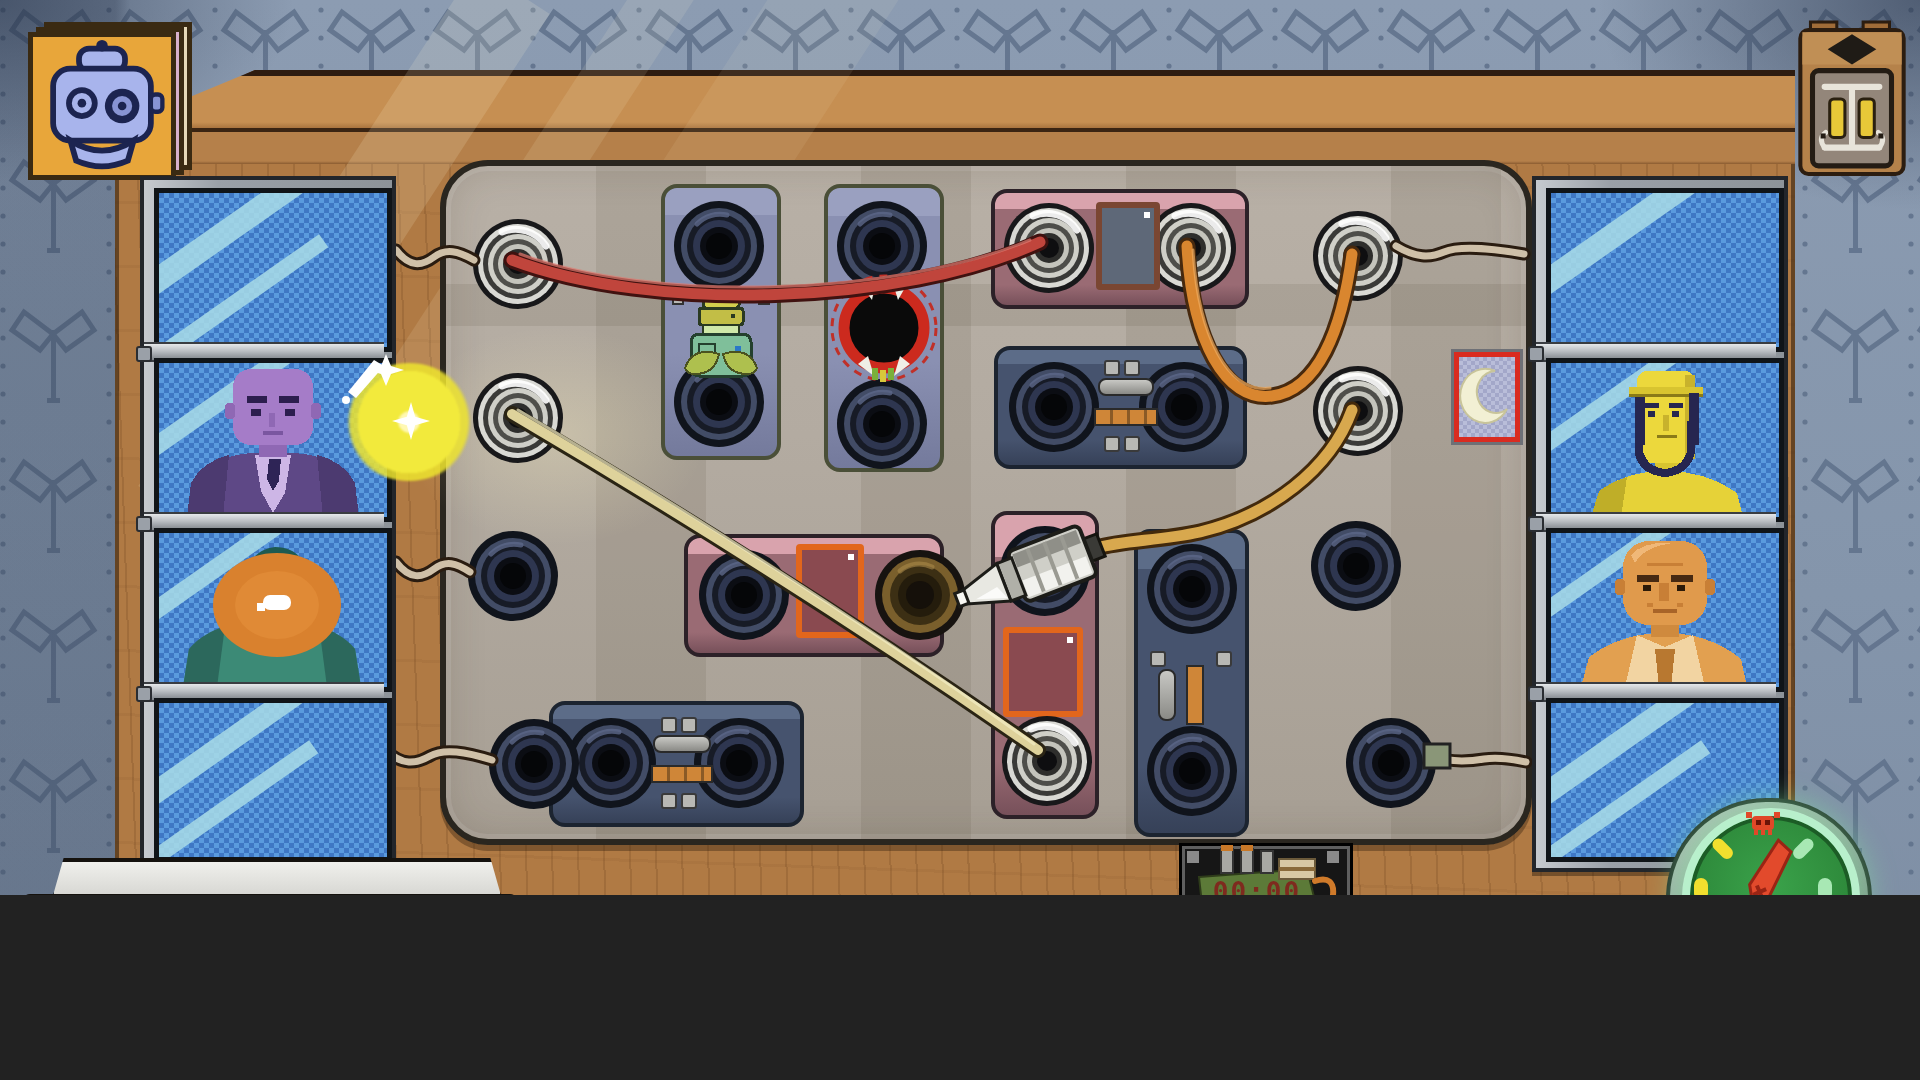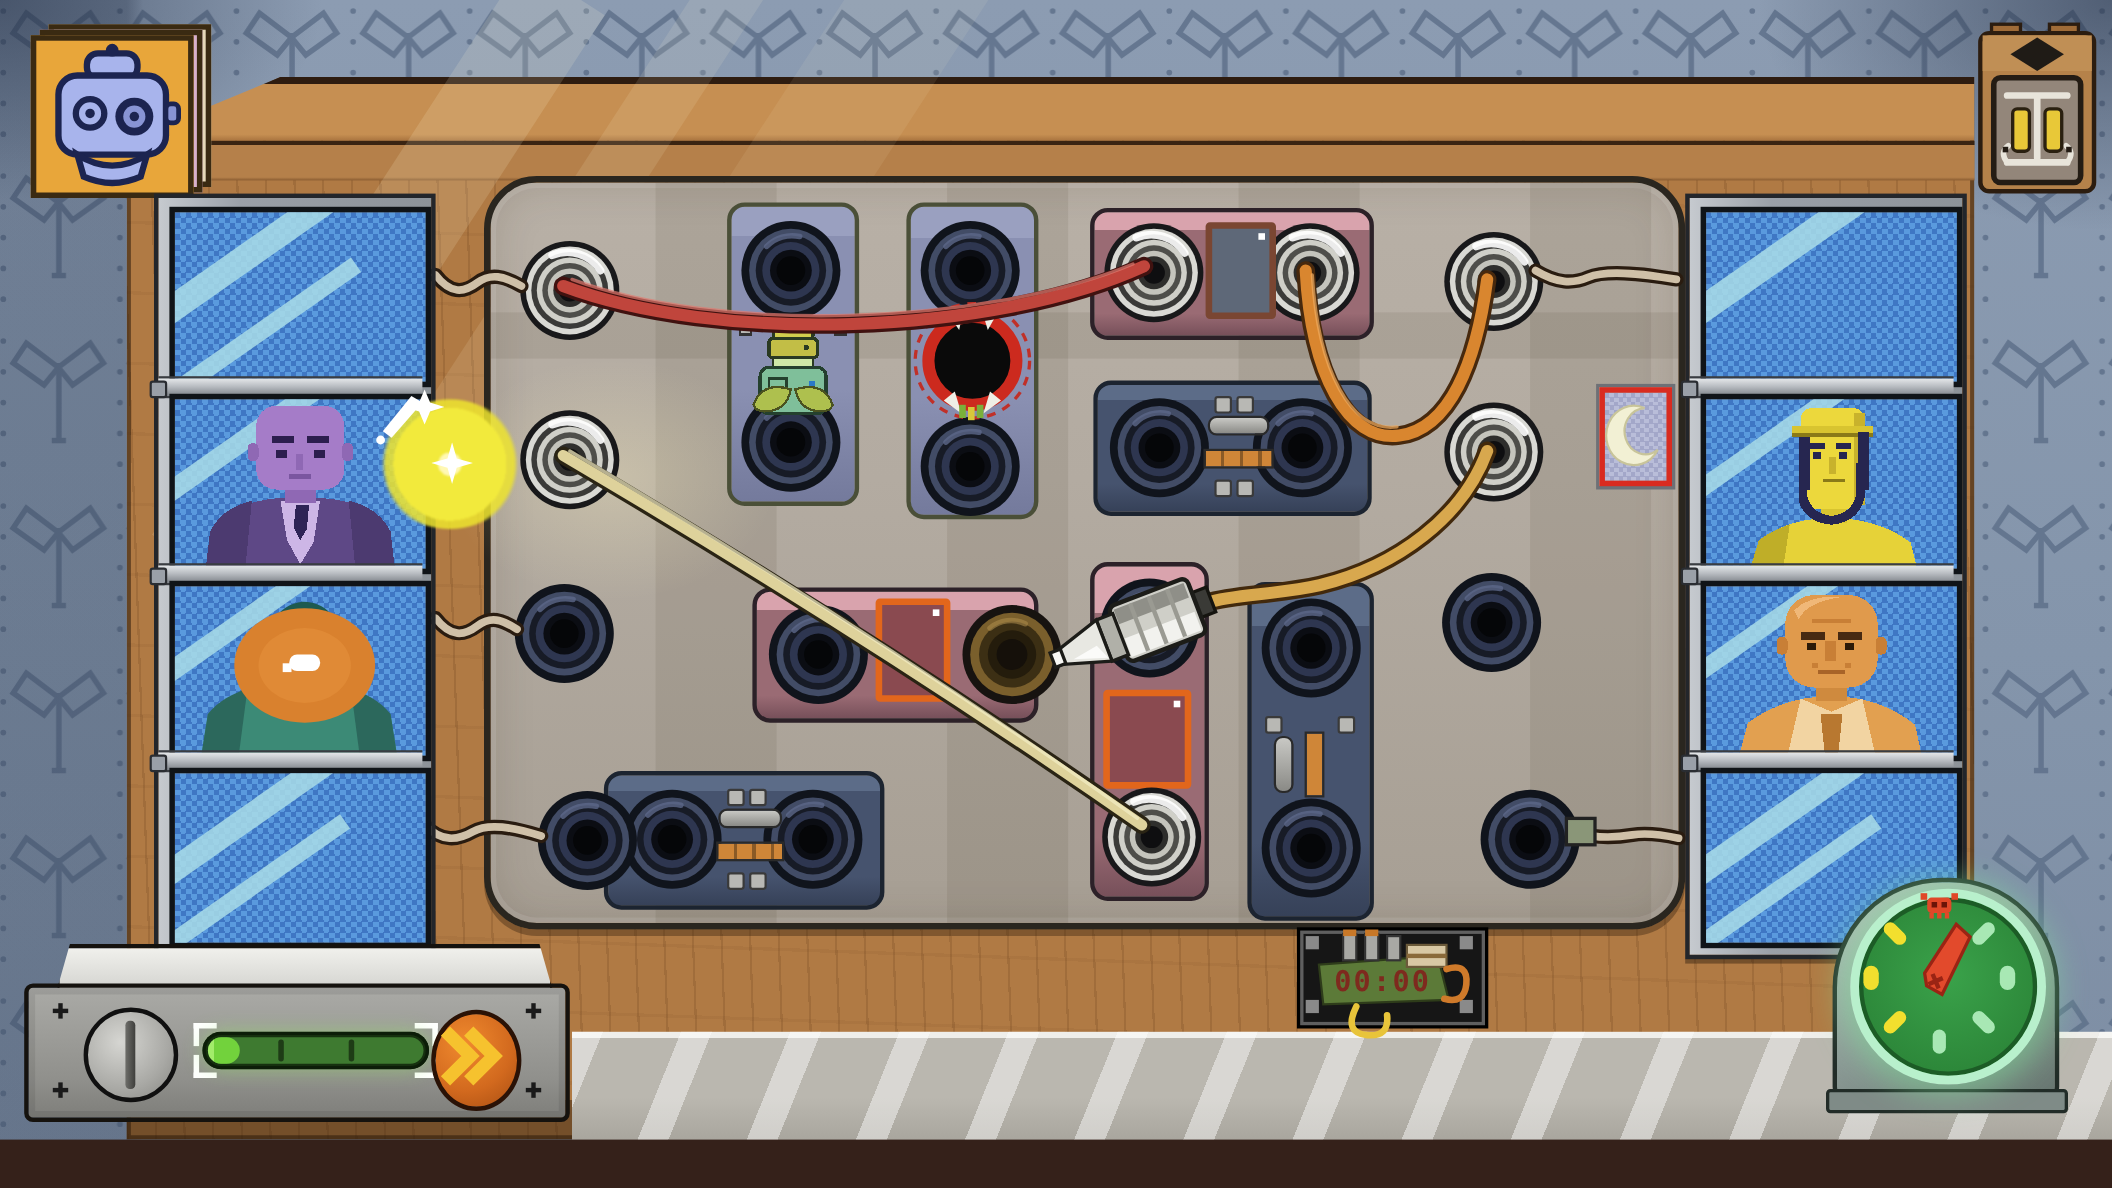--- a/index.html
+++ b/index.html
@@ -1,16 +1,16 @@
 <!DOCTYPE html>
 <html style="--wall: #8c9cb2; --wood: #b07a44; --woodLight: #c68f52; --panel: #b3aba1; --cableRed: #c0453c; --cableOrange: #d9862f; --cableAmber: #d8a84e; --cableKhaki: #ded29b; --glow: #ece42e; --screenBlue: #4a8ed6; --accentOrange: #e07820; --barGreen: #72d23c; --clockMint: #b8f0cc; --alertRed: #d93a2a;"><head>
 <meta charset="utf-8">
 <style>
   html,body{margin:0;padding:0;background:#222;}
-  #stage{position:relative;width:1920px;height:1080px;overflow:hidden;
+  #stage{position:relative;width:1920px;height:895px;overflow:hidden;
          font-family:"DejaVu Sans",sans-serif;image-rendering:pixelated;}
   .px{position:absolute;}
 
   
   #wallpaper{left:0;top:0;width:1920px;height:1080px;
     background:linear-gradient(180deg,var(--wall,#8c9cb2) 0%,#8495ab 55%,#7d8da3 100%);}
   #wp-pattern{left:0;top:0;}
   .wp-shade{pointer-events:none;}
   
   #wood{left:115px;top:70px;width:1680px;height:966px;

